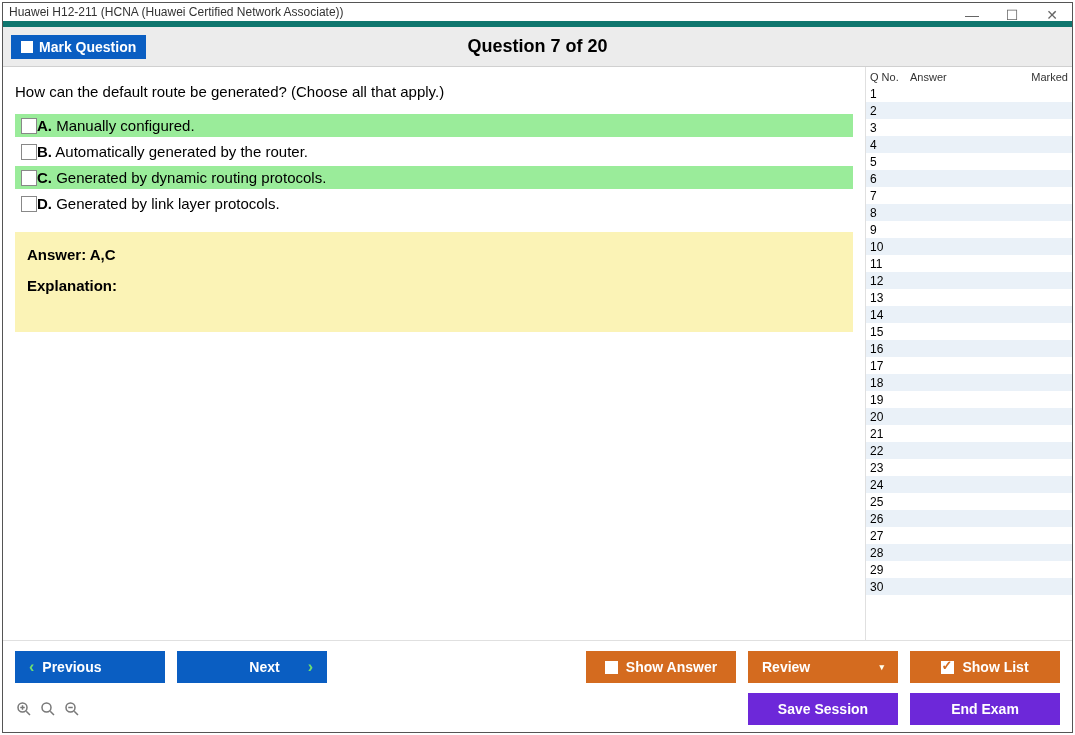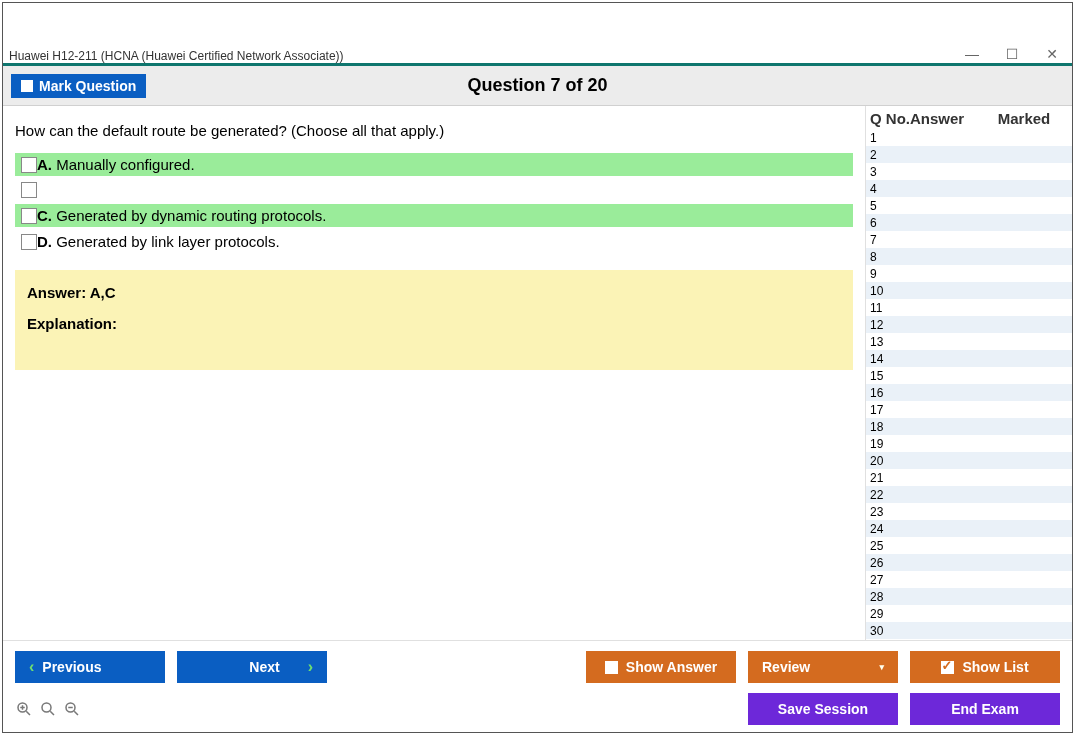--- a/index.html
+++ b/index.html
@@ -2,24 +2,23 @@
 <html><head>
 <meta charset="utf-8">
 <style>
   * { box-sizing: border-box; margin: 0; padding: 0; }
   html, body { width: 1075px; height: 735px; font-family: Arial, Helvetica, sans-serif; font-size: 13px; background: #fff; }
   .window {
     width: 1071px; height: 731px; margin: 2px; border: 1px solid #555; position: relative;
     display: flex; flex-direction: column;
   }
   .titlebar {
-    height: 24px; display: flex; align-items: flex-end; padding: 0 6px;
-    border-bottom: 3px solid #0f766e; color: #333; font-size: 12px;
+    height: 24px; display: flex; align-items: center; padding: 0 6px;
+    border-bottom: 6px solid #0f766e; color: #333; font-size: 12px;
     position: relative;
-    margin-top: 39px;
   }
   .titlebar .controls { position: absolute; right: 0; top: 0; height: 24px; display: flex; }
   .titlebar .controls div {
     width: 40px; height: 24px; display: flex; align-items: center; justify-content: center;
     color: #666; font-size: 14px;
   }
   .toolbar {
     height: 40px; background: #ececec; border-bottom: 1px solid #d0d0d0;
     display: flex; align-items: center; padding: 0 8px; position: relative;
   }
@@ -54,23 +53,23 @@
   .answer-box {
     margin: 14px 12px 0 12px; background: #fbf3b6; padding: 14px 12px 38px 12px;
     font-size: 15px;
   }
   .answer-box .line1 { font-weight: bold; margin-bottom: 14px; }
   .answer-box .line2 { font-weight: bold; }
   .right {
     width: 207px; border-left: 1px solid #e0e0e0; display:flex; flex-direction:column;
   }
   .rhdr {
-    display:flex; font-size:15px; color:#333; padding:4px 4px 2px 4px; font-weight:bold;
-  }
-  .rhdr .c1{ width:40px;} .rhdr .c2{ width:70px;} .rhdr .c3{ flex:1; text-align:center;}
+    display:flex; font-size:11px; color:#333; padding:4px 4px 2px 4px; font-weight:normal;
+  }
+  .rhdr .c1{ width:40px;} .rhdr .c2{ width:70px;} .rhdr .c3{ flex:1; text-align:right;}
   .rows { flex:1; overflow-y:scroll; font-size:12px; }
   .row { display:flex; height:17px; align-items:center; padding-left:4px;}
   .row:nth-child(even){ background:#eaf1f8;}
   .row .c1{ width:40px;} .row .c2{ width:70px;} .row .c3{ flex:1;}
   
   .rows::-webkit-scrollbar{ width:17px; }
   .rows::-webkit-scrollbar-track{ background:#f0f0f0; }
   .rows::-webkit-scrollbar-thumb{ background:#c8c8c8; }
   .bottombar {
     height: 92px; border-top: 1px solid #e0e0e0; padding: 8px 12px 6px 12px;
@@ -131,20 +130,21 @@
   <div class="body">
     <div class="left">
       <div class="qtext">How can the default route be generated? (Choose all that apply.)</div>
       <div class="options" id="opts">
           <div class="opt hl">
             <span class="chk"></span>
             <span><span class="letter">A.</span> <span>Manually configured.</span></span>
           </div>
           <div class="opt">
             <span class="chk"></span>
+            <span><span class="letter">B.</span> <span>Automatically generated by the router.</span></span>
           </div>
           <div class="opt hl">
             <span class="chk"></span>
             <span><span class="letter">C.</span> <span>Generated by dynamic routing protocols.</span></span>
           </div>
           <div class="opt">
             <span class="chk"></span>
             <span><span class="letter">D.</span> <span>Generated by link layer protocols.</span></span>
           </div>
         </div>

